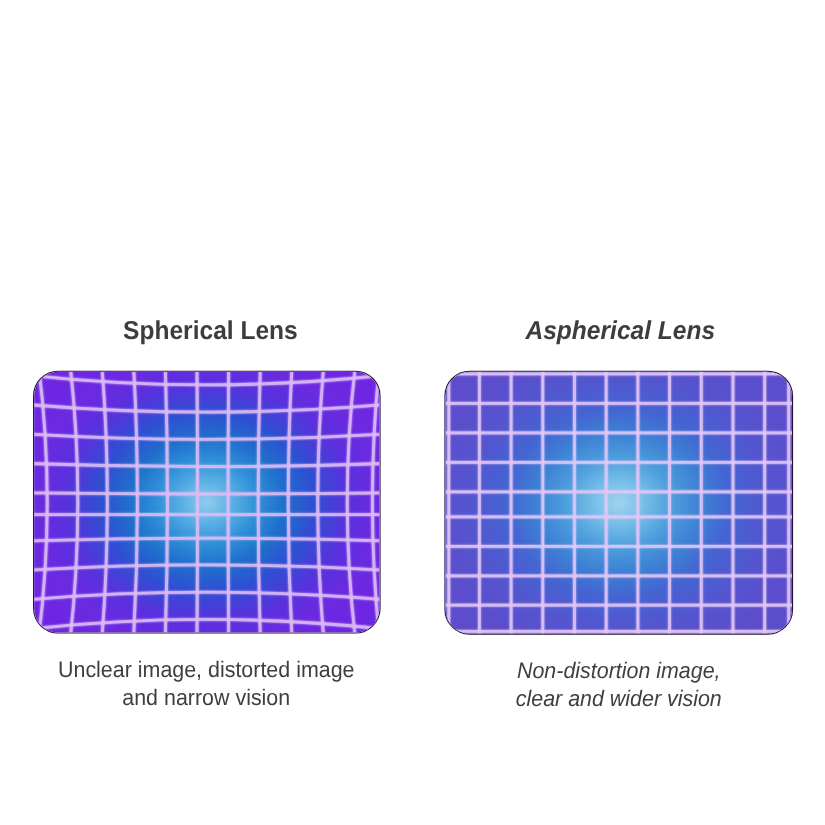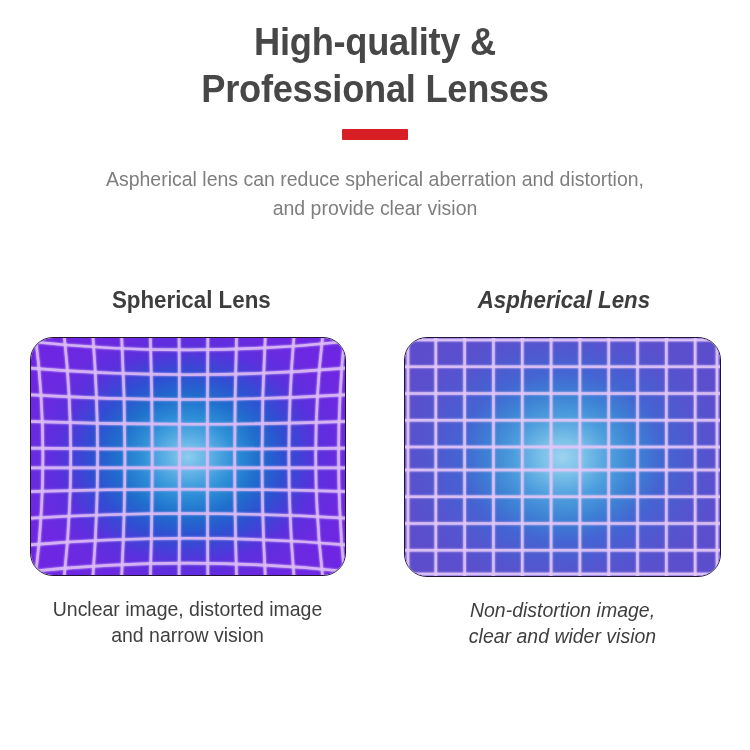--- a/index.html
+++ b/index.html
@@ -166,33 +166,20 @@
     transform: scaleX(0.95);
     transform-origin: center top;
   }
   .caption-line { display: block; white-space: nowrap; }
 </style>
 </head>
 <body>
 
 <div class="page">
 
-  <div class="header">
-    <h1 class="title">
-      <span class="title-line">High-quality &amp;</span>
-      <span class="title-line">Professional Lenses</span>
-    </h1>
-
-    <div class="accent-bar"></div>
-
-    <p class="subtitle">
-      <span class="subtitle-line">Aspherical lens can reduce spherical aberration and distortion,</span>
-      <span class="subtitle-line">and provide clear vision</span>
-    </p>
-  </div>
 
   <div class="compare">
 
     <div class="col col-left">
       <h2 class="col-heading">Spherical Lens</h2>
 
       <div class="lens-wrap">
         <div class="lens lens-left">
           <div class="lens-bg"></div>
           <svg class="grid-svg" viewBox="0 0 316 239" preserveAspectRatio="none">

